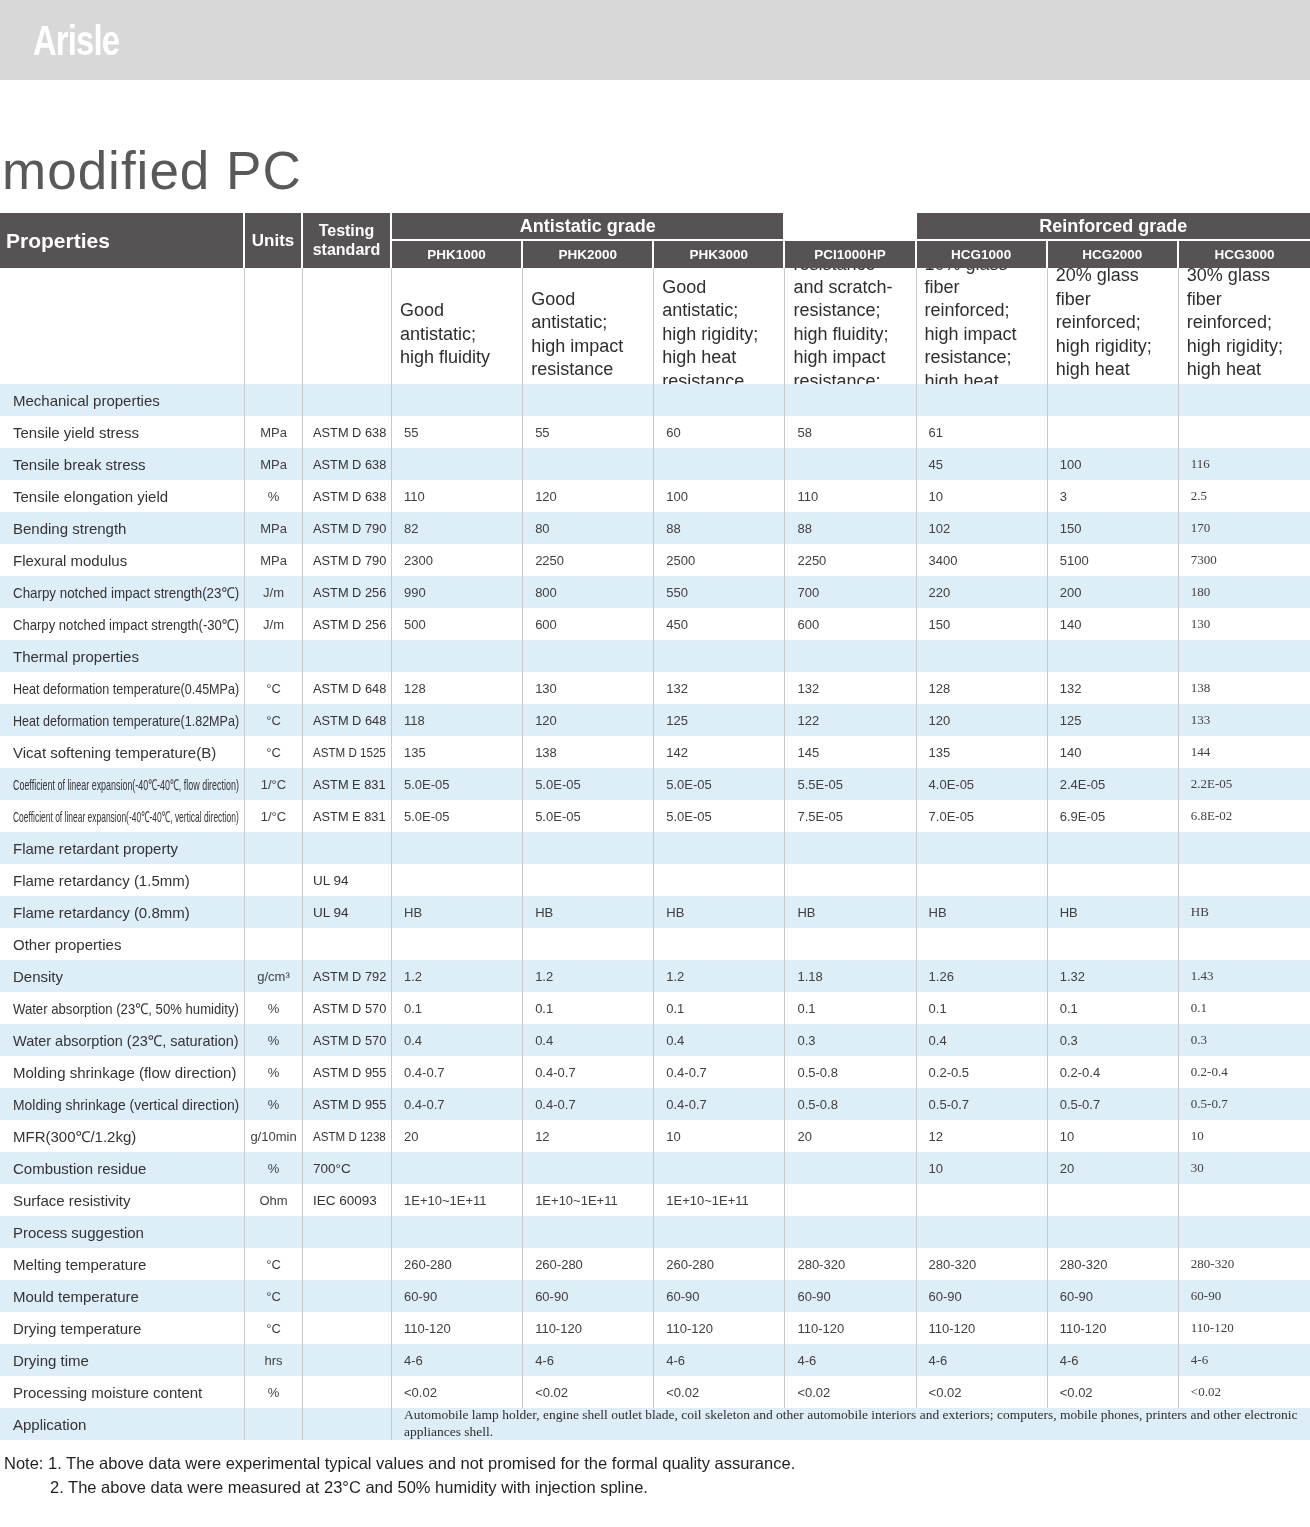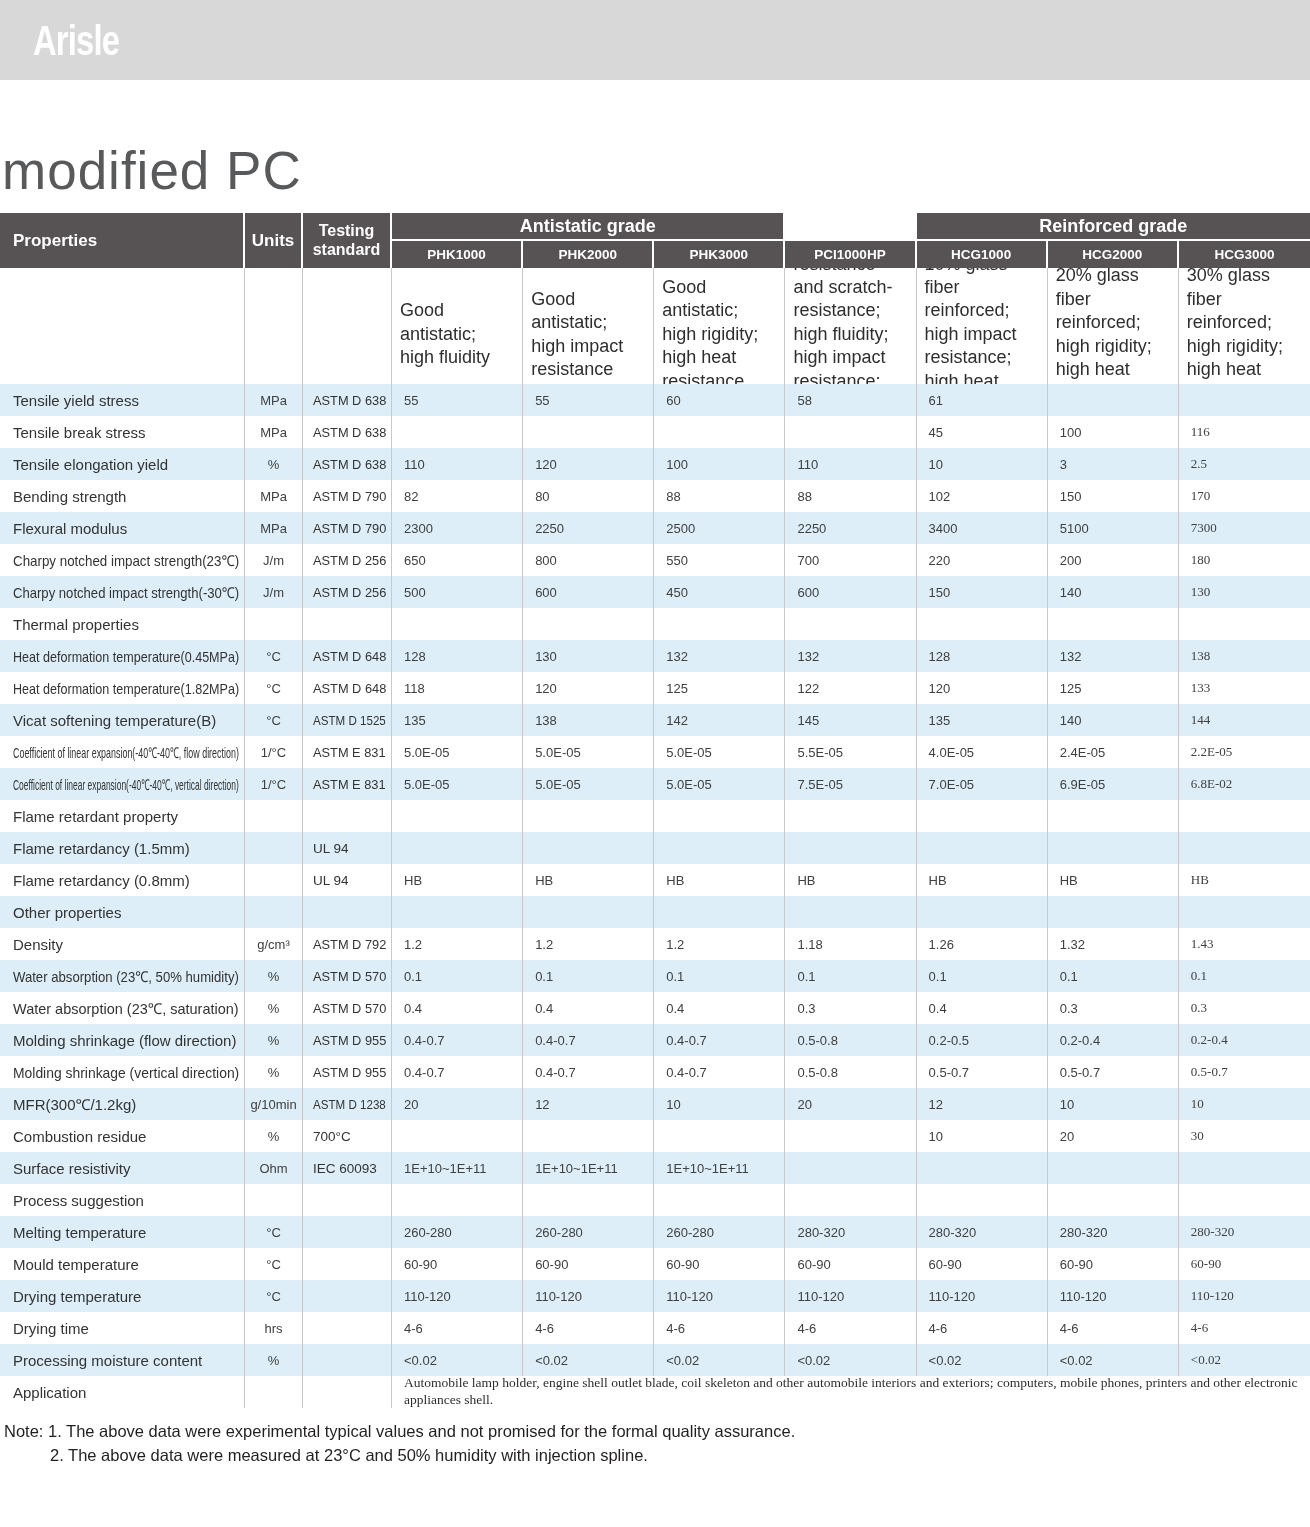--- a/index.html
+++ b/index.html
@@ -21,21 +21,21 @@
   
   .page-title{margin:64px 0 0 2px;font-size:53px;font-weight:400;color:var(--title);letter-spacing:1px;line-height:1;}
   
   .dtable{width:1310px;margin-top:16px;}
   .grid-cols{display:grid;grid-template-columns:245px 58px 89px repeat(7,1fr);}
   
   .thead{grid-template-rows:28px 27px;}
   .hcell{background:var(--dark);color:#fff;font-weight:bold;display:flex;align-items:center;
     justify-content:center;border-right:2px solid #fff;overflow:hidden;}
   .hcell:last-child,.hcell.lastcol{border-right:none;}
-  .hcell.props{grid-column:1;grid-row:1/3;justify-content:flex-start;padding-left:13px;font-size:17px;}
+  .hcell.props{grid-column:1;grid-row:1/3;justify-content:flex-start;padding-left:6px;font-size:21px;}
   .hcell.units{grid-column:2;grid-row:1/3;font-size:17px;}
   .hcell.std{grid-column:3;grid-row:1/3;font-size:16px;text-align:center;line-height:1.15;padding:12px 6px;}
   .hcell.group{grid-row:1;font-size:18px;border-bottom:2px solid #fff;}
   .hcell.group.small{font-size:12.5px;line-height:1.15;white-space:pre-line;margin-top:28px;}
   .hcell.model{grid-row:2;font-size:13.5px;}
   
   .desc-row{height:116px;background:#fff;}
   .dcell{border-right:1px solid var(--line);display:flex;align-items:center;justify-content:center;
     padding:4px 8px;overflow:hidden;}
   .dcell:last-child{border-right:none;}
@@ -123,20 +123,34 @@
       </div>
       <div class="dcell">
         <span class="wrap">20% glass fiber reinforced; high rigidity; high heat resistance</span>
       </div>
       <div class="dcell">
         <span class="wrap">30% glass fiber reinforced; high rigidity; high heat resistance</span>
       </div>
     </div>
   <div class="tbody">
 
+  <div class="trow grid-cols">
+        <div class="c lbl">
+          <span class="fit">Mechanical properties</span>
+        </div>
+        <div class="c unit"></div>
+        <div class="c std"></div>
+        <div class="c val"></div>
+        <div class="c val"></div>
+        <div class="c val"></div>
+        <div class="c val"></div>
+        <div class="c val"></div>
+        <div class="c val"></div>
+        <div class="c val"></div>
+      </div>
       <div class="trow grid-cols">
         <div class="c lbl">
           <span class="fit">Tensile yield stress</span>
         </div>
         <div class="c unit">
           <span class="fit">MPa</span>
         </div>
         <div class="c std">
           <span class="fit" style="transform: scaleX(0.948052); transform-origin: left center;">ASTM D 638</span>
         </div>
@@ -282,21 +296,21 @@
         <div class="c lbl">
           <span class="fit" style="transform: scaleX(0.889764); transform-origin: left center;">Charpy notched impact strength(23℃)</span>
         </div>
         <div class="c unit">
           <span class="fit">J/m</span>
         </div>
         <div class="c std">
           <span class="fit" style="transform: scaleX(0.948052); transform-origin: left center;">ASTM D 256</span>
         </div>
         <div class="c val">
-          <span class="fit">650</span>
+          <span class="fit">990</span>
         </div>
         <div class="c val">
           <span class="fit">800</span>
         </div>
         <div class="c val">
           <span class="fit">550</span>
         </div>
         <div class="c val">
           <span class="fit">700</span>
         </div>

